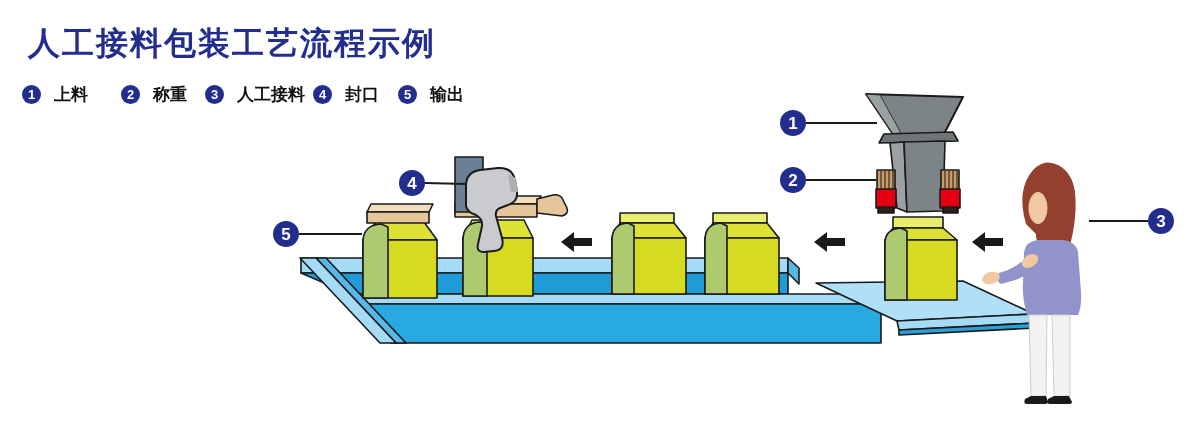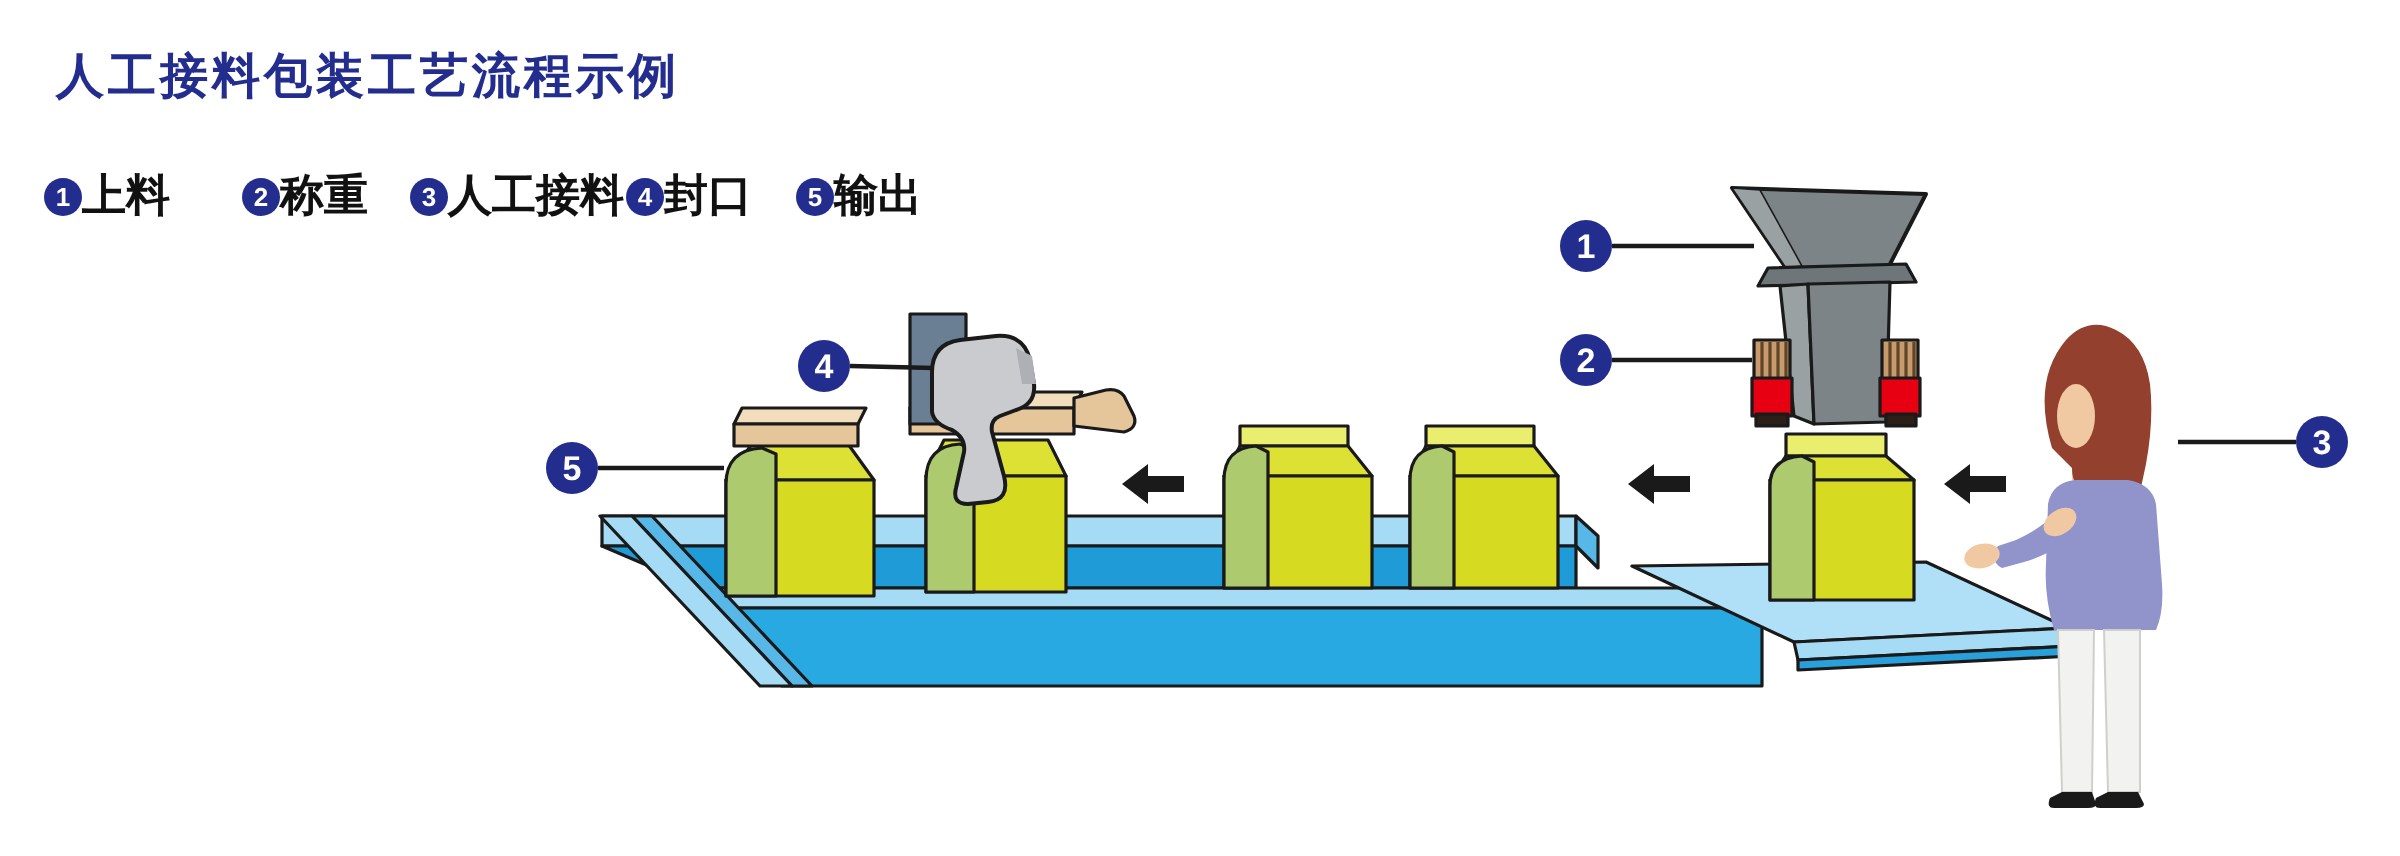--- a/index.html
+++ b/index.html
@@ -1,24 +1,24 @@
 <!DOCTYPE html>
 <html><head>
 <meta charset="utf-8">
 <style>
   html,body{margin:0;padding:0;background:#ffffff;}
   .canvas{position:relative;width:1200px;height:428px;background:#ffffff;overflow:hidden;
           font-family:"Liberation Sans",sans-serif;}
   .title{position:absolute;left:28px;top:22px;margin:0;font-family:"Liberation Serif","DejaVu Serif",serif;
-         font-weight:bold;font-size:24px;letter-spacing:2px;color:#232D8E;white-space:nowrap;}
+         font-weight:bold;font-size:32px;letter-spacing:2px;color:#232D8E;white-space:nowrap;}
   .legend{position:absolute;left:0;top:83px;width:1200px;height:22px;}
   .legend-item{position:absolute;top:0;display:flex;align-items:center;}
   .legend-item .badge{width:19px;height:19px;border-radius:50%;background:#232D8E;color:#ffffff;
          display:flex;align-items:center;justify-content:center;font-size:13px;font-weight:bold;flex:0 0 19px;}
-  .legend-item .lbl{margin-left:0;font-size:22px;font-weight:bold;color:#111111;white-space:nowrap;}
+  .legend-item .lbl{margin-left:13px;font-size:17px;font-weight:bold;color:#111111;white-space:nowrap;}
   .li-0{left:22px;} .li-1{left:121px;} .li-2{left:205px;} .li-3{left:313px;} .li-4{left:398px;}
   svg{position:absolute;left:0;top:0;}
   .outl{stroke:#1A1A1A;stroke-width:1.6;stroke-linejoin:round;}
   .outl2{stroke:#1A1A1A;stroke-width:2;stroke-linejoin:round;}
   .callout-line{stroke:#1A1A1A;stroke-width:2.2;}
   .callout-num{fill:#ffffff;font-family:"Liberation Sans",sans-serif;font-size:17px;font-weight:bold;text-anchor:middle;}
 </style>
 </head>
 <body>
 

